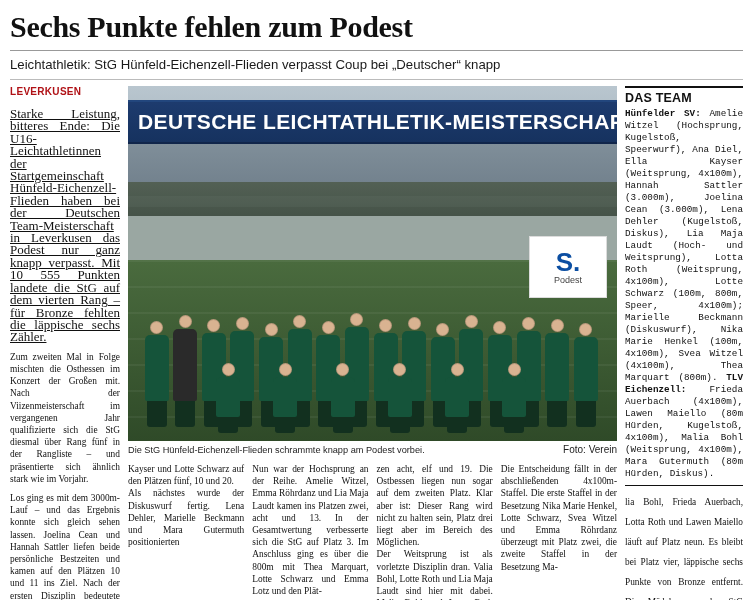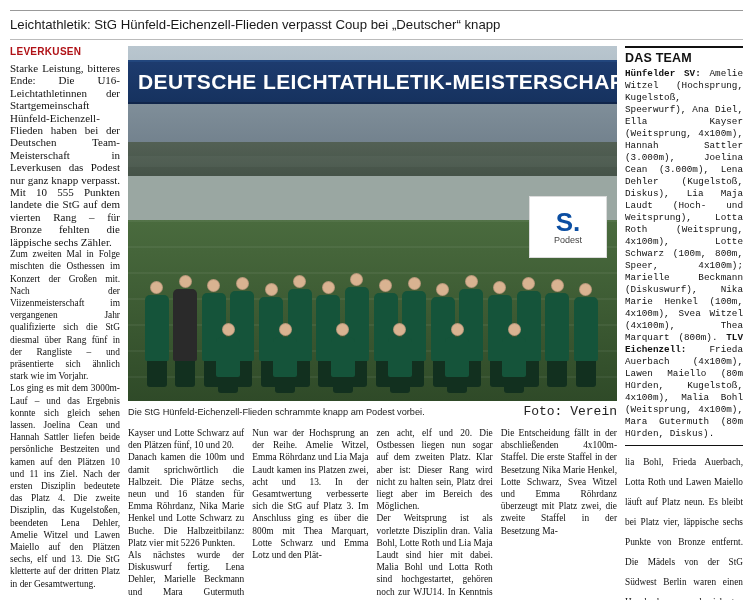--- a/index.html
+++ b/index.html
@@ -53,36 +53,37 @@
   .col-left {
     width: 110px;
     flex: 0 0 110px;
   }
   .kicker {
     font-family: "Liberation Sans", sans-serif;
     font-weight: bold;
     font-size: 10px;
     color: #b01116;
     letter-spacing: 0.3px;
-    margin-bottom: 5px;
+    margin-bottom: 11px;
   }
   .lead {
     font-family: "Liberation Serif", serif;
-    font-size: 11px;
+    font-size: 13px;
     line-height: 12.4px;
     text-align: justify;
     color: #111;
+    text-decoration: underline;
   }
   .body-p {
     font-family: "Liberation Serif", serif;
     font-size: 9.4px;
     line-height: 12.2px;
     text-align: justify;
     color: #111;
-    margin-top: 0;
+    margin-top: 7px;
   }
 
   
   .col-mid {
     flex: 1 1 auto;
     min-width: 0;
   }
   .photo {
     position: relative;
     width: 100%;
@@ -187,22 +188,22 @@
     align-items: baseline;
     padding-top: 3px;
     border-top: 0;
   }
   .caption {
     font-family: "Liberation Sans", sans-serif;
     font-size: 9.2px;
     color: #222;
   }
   .credit {
-    font-family: Liberation Mono, monospace;
-    font-size: 13px;
+    font-family: Liberation Sans, sans-serif;
+    font-size: 10px;
     color: #222;
     white-space: nowrap;
     padding-left: 8px;
   }
   .mid-cols {
     display: flex;
     gap: 8px;
     margin-top: 8px;
   }
   .mid-cols .body-p { margin-top: 0; }
@@ -242,20 +243,21 @@
     text-align: justify;
     color: #111;
     margin-top: 6px;
   }
 </style>
 </head>
 <body>
 
 <div class="page">
 
+  <h1 class="headline">Sechs Punkte fehlen zum Podest</h1>
   <hr class="rule">
   <div class="subhead">Leichtathletik: StG Hünfeld-Eichenzell-Flieden verpasst Coup bei „Deutscher“ knapp</div>
   <hr class="rule2">
 
   <div class="columns">
 
     <div class="col-left">
       <div class="kicker">LEVERKUSEN</div>
       <div class="lead">Starke Leistung, bitteres Ende: Die U16-Leichtathletinnen der Startgemeinschaft Hünfeld-Eichenzell-Flieden haben bei der Deutschen Team-Meisterschaft in Leverkusen das Podest nur ganz knapp verpasst. Mit 10 555 Punkten landete die StG auf dem vierten Rang – für Bronze fehlten die läppische sechs Zähler.</div>
       <div class="body-p">Zum zweiten Mal in Folge mischten die Osthessen im Konzert der Großen mit. Nach der Viizenmeisterschaft im vergangenen Jahr qualifizierte sich die StG diesmal über Rang fünf in der Rangliste – und präsentierte sich ähnlich stark wie im Vorjahr.</div>
@@ -398,28 +400,27 @@
       </div>
 
       <div class="caption-bar">
         <span class="caption">Die StG Hünfeld-Eichenzell-Flieden schrammte knapp am Podest vorbei.</span>
         <span class="credit">Foto: Verein</span>
       </div>
 
       <div class="mid-cols">
         <div class="mid-col">
           <div class="body-p">Kayser und Lotte Schwarz auf den Plätzen fünf, 10 und 20.</div>
-          <div class="body-p">Danach kamen die 100m und damit sprichwörtlich die Halbzeit. Die Plätze sechs, neun und 16 standen für Emma Röhrdanz, Nika Marie Henkel und Lotte Schwarz zu Buche. Die Halbzeitbilanz: Platz vier mit 5226 Punkten.</div>
           <div class="body-p">Als nächstes wurde der Diskuswurf fertig. Lena Dehler, Marielle Beckmann und Mara Gutermuth positionierten</div>
         </div>
         <div class="mid-col">
           <div class="body-p">Nun war der Hochsprung an der Reihe. Amelie Witzel, Emma Röhrdanz und Lia Maja Laudt kamen ins Platzen zwei, acht und 13. In der Gesamtwertung verbesserte sich die StG auf Platz 3. Im Anschluss ging es über die 800m mit Thea Marquart, Lotte Schwarz und Emma Lotz und den Plät-</div>
         </div>
         <div class="mid-col">
-          <div class="body-p">zen acht, elf und 20. Die Ostbessen liegen nun sogar auf dem zweiten Platz. Klar aber ist: Dieser Rang wird nicht zu halten sein, Platz drei liegt aber im Bereich des Möglichen.</div>
+          <div class="body-p">zen acht, elf und 19. Die Ostbessen liegen nun sogar auf dem zweiten Platz. Klar aber ist: Dieser Rang wird nicht zu halten sein, Platz drei liegt aber im Bereich des Möglichen.</div>
           <div class="body-p">Der Weitsprung ist als vorletzte Disziplin dran. Valia Bohl, Lotte Roth und Lia Maja Laudt sind hier mit dabei. Malia Bohl und Lotta Roth sind hochgestartet, gehören noch zur WJU14. In Kenntnis des</div>
         </div>
         <div class="mid-col">
           <div class="body-p">Die Entscheidung fällt in der abschließenden 4x100m-Staffel. Die erste Staffel in der Besetzung Nika Marie Henkel, Lotte Schwarz, Svea Witzel und Emma Röhrdanz überzeugt mit Platz zwei, die zweite Staffel in der Besetzung Ma-</div>
         </div>
       </div>
     </div>
 
     <div class="col-right">
       <div class="team-box">

